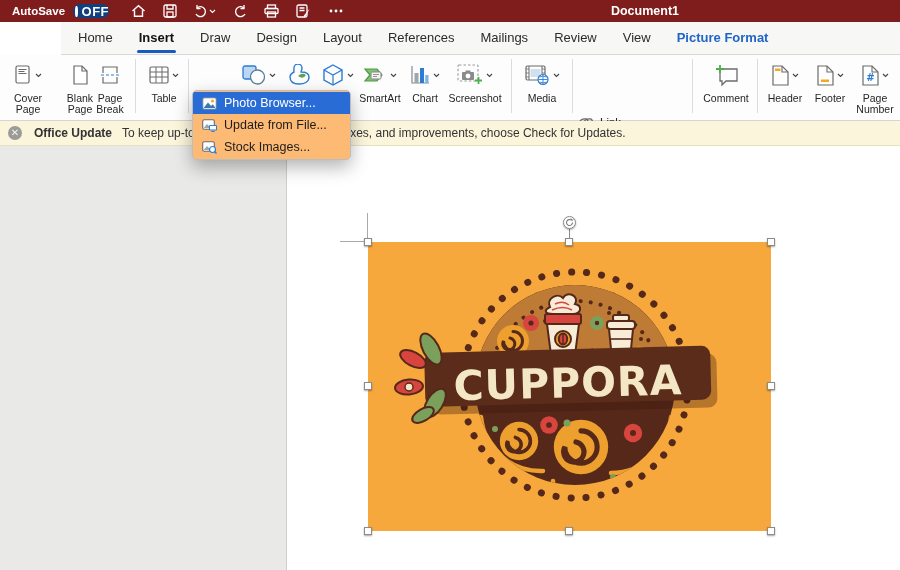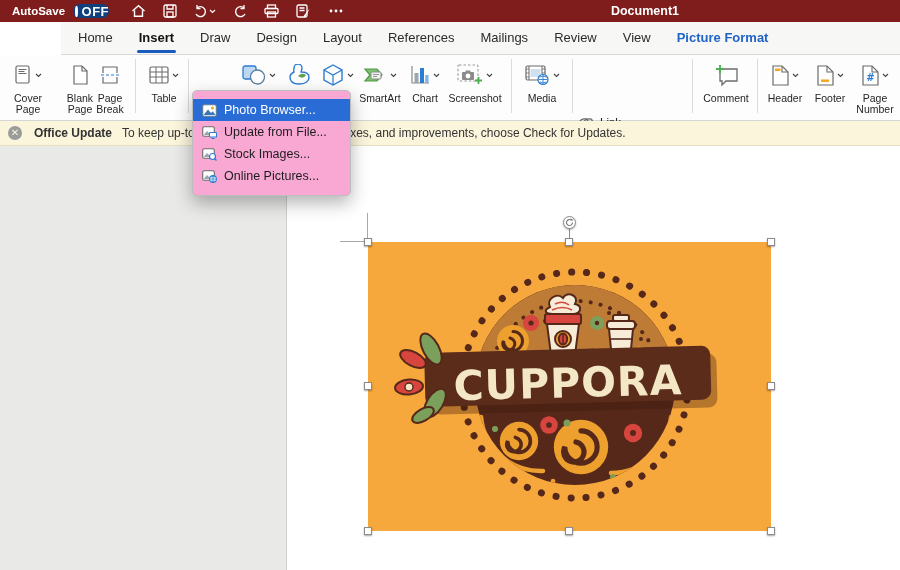--- a/index.html
+++ b/index.html
@@ -62,23 +62,23 @@
   .handle { position:absolute; width:8px; height:8px; background:#fff; border:1px solid #8b8b8b;
     box-shadow:0 1px 2px rgba(0,0,0,.35); }
   .rot-stem { position:absolute; left:569px; top:229px; width:1px; height:10px; background:#8b8b8b; }
   .rot-handle { position:absolute; left:563px; top:216px; width:13px; height:13px; border-radius:50%;
     background:#fff; border:1px solid #8b8b8b; box-shadow:0 1px 2px rgba(0,0,0,.3);
     display:flex; align-items:center; justify-content:center; }
   .guide-h { position:absolute; left:340px; top:241px; width:28px; height:1px; background:#a9a9a9; }
   .guide-v { position:absolute; left:367px; top:213px; width:1px; height:29px; background:#a9a9a9; }
 
   
-  .menu { position:absolute; left:192px; top:90px; width:159px; background:#f9a8d4;
+  .menu { position:absolute; left:192px; top:90px; width:159px; background:#fdba74;
     border:1px solid #bdbdbd; border-radius:5px; box-shadow:0 7px 18px rgba(0,0,0,.3);
-    overflow:hidden; padding:8px 0; z-index:50; }
+    overflow:hidden; padding:1px 0; z-index:50; }
   .mitem { display:flex; align-items:center; gap:7px; height:22px; padding:0 9px;
     font-size:12.5px; color:#1c1c1c; cursor:default; }
   .mitem.selected { background:#2a6cd5; color:#fff; }
 </style>
 </head>
 <body>
 
 <div class="app">
 
   <div class="titlebar">
@@ -533,24 +533,15 @@
     </div>
     <div class="mitem">
       <svg width="15" height="13" viewBox="0 0 15 13">
           <rect x="0.7" y="0.7" width="11.6" height="9.6" rx="1.5" fill="#fff" stroke="#6b6b6b" stroke-width="1.1"></rect>
           <path d="M1.6,9 L5,5 L7.5,7.5 L9,6 L11.4,9 Z" fill="#9aa7b0"></path>
           <circle cx="10.5" cy="8.5" r="3" fill="#fff" stroke="#2b7cd3" stroke-width="1.2"></circle>
           <path d="M12.7,10.7 L14.5,12.5" stroke="#2b7cd3" stroke-width="1.4"></path>
         </svg>
       <span>Stock Images...</span>
     </div>
-    <div class="mitem">
-      <svg width="15" height="13" viewBox="0 0 15 13">
-          <rect x="0.7" y="0.7" width="11.6" height="9.6" rx="1.5" fill="#fff" stroke="#6b6b6b" stroke-width="1.1"></rect>
-          <path d="M1.6,9 L5,5 L7.5,7.5 L9,6 L11.4,9 Z" fill="#9aa7b0"></path>
-          <circle cx="11" cy="9" r="3.4" fill="#fff" stroke="#2b7cd3" stroke-width="1.1"></circle>
-          <path d="M7.6,9 h6.8 M11,5.6 v6.8 M9,7 a5,5 0 0 1 4,0 M9,11 a5,5 0 0 0 4,0" stroke="#2b7cd3" stroke-width="0.8" fill="none"></path>
-        </svg>
-      <span>Online Pictures...</span>
-    </div>
   </div>
 
 </div>
 
 </body></html>

